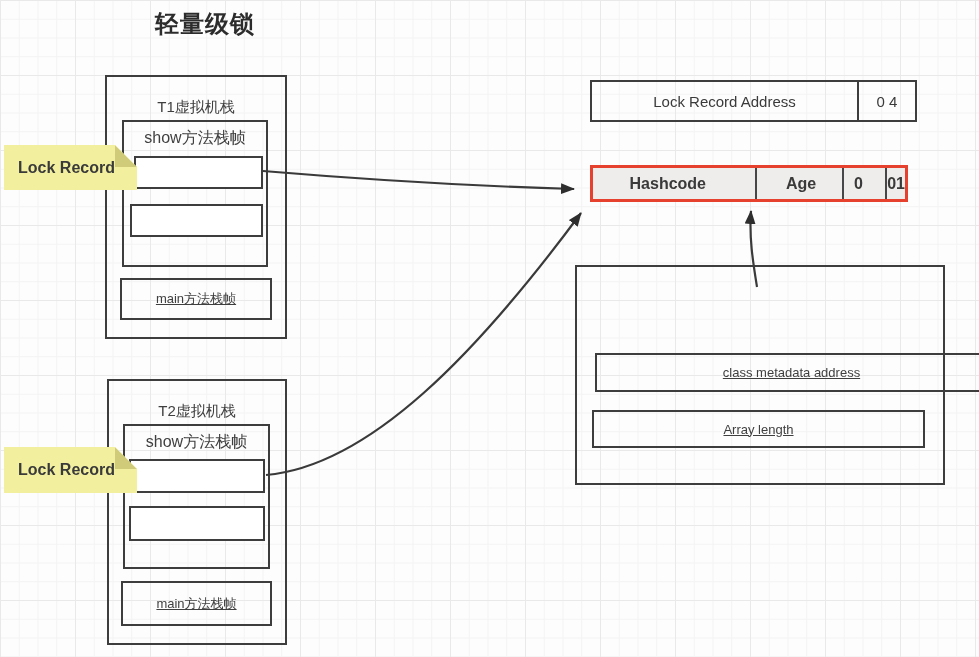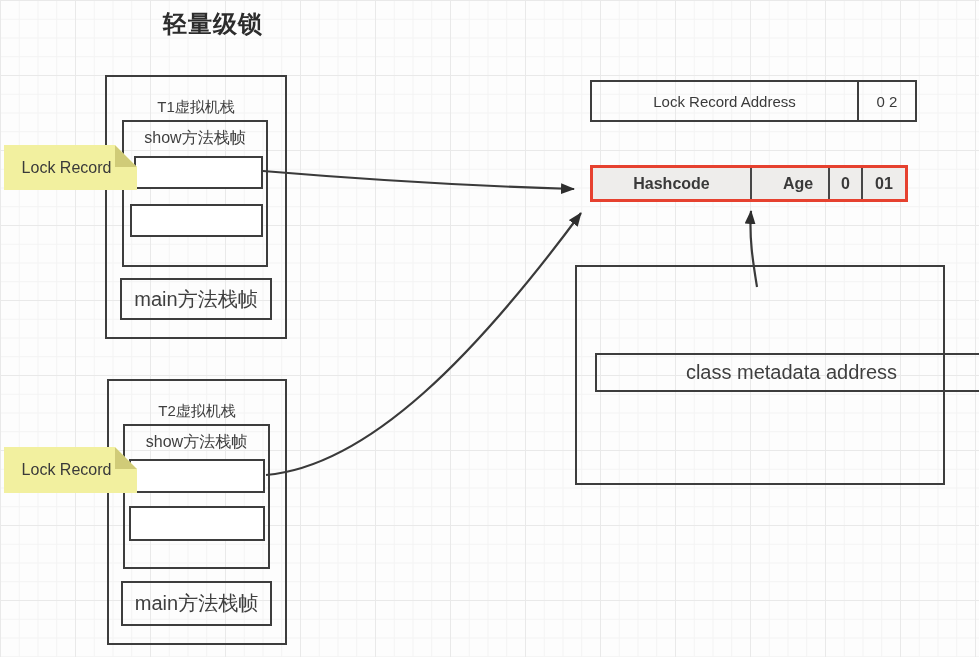--- a/index.html
+++ b/index.html
@@ -13,39 +13,40 @@
       linear-gradient(#e9e9e9 1px, transparent 1px),
       linear-gradient(90deg, #e9e9e9 1px, transparent 1px),
       linear-gradient(#f3f3f3 1px, transparent 1px),
       linear-gradient(90deg, #f3f3f3 1px, transparent 1px);
     background-size:75px 75px, 75px 75px, 18.75px 18.75px, 18.75px 18.75px;
   }
 
   .abs { position:absolute; }
 
   .diagram-title {
-    left:128px; top:8px; width:170px; text-align:center;
+    left:120px; top:8px; width:170px; text-align:center;
     font-size:24px; font-weight:bold; color:#2c2c2c; letter-spacing:1px;
   }
 
   .box { position:absolute; border:2px solid #3d3d3d; background:transparent; }
   .box-white { background:#fff; }
 
   .stack-title { padding-top:21px; text-align:center; font-size:15px; color:#3f3f3f; }
   .frame-title { padding-top:6px; text-align:center; font-size:16px; color:#3f3f3f; }
   .center-label {
     display:flex; align-items:center; justify-content:center;
-    width:100%; height:100%; font-size:20px; color:#3f3f3f;
+    width:100%; height:100%; font-size:13px; color:#3f3f3f;text-decoration:underline;
   }
 
   
   .note {
     position:absolute; background:#f2f09f;
     clip-path: polygon(0 0, calc(100% - 22px) 0, 100% 22px, 100% 100%, 0 100%);
     box-shadow:1px 2px 2px rgba(0,0,0,0.12);
+    font-weight:bold;
   }
   .note-fold {
     position:absolute; top:0; right:0; width:22px; height:22px;
     background:#d0cb78;
     clip-path: polygon(0 0, 100% 100%, 0 100%);
   }
   .note-text {
     position:absolute; left:0; right:8px; top:0; bottom:0;
     display:flex; align-items:center; justify-content:center;
     font-size:16px; color:#3a3a3a;
@@ -55,21 +56,21 @@
   .lra { left:590px; top:80px; width:327px; height:42px; display:flex; }
   .lra-label { flex:1; display:flex; align-items:center; justify-content:center; font-size:15px;text-align:right; }
   .lra-value {
     width:58px; border-left:2px solid #3d3d3d;
     display:flex; align-items:center; justify-content:center; font-size:15px;
   }
 
   
   .mwrow {
     position:absolute; left:590px; top:165px; width:318px; height:37px;
-    border:3px solid #e6412f; display:flex; background:#eeedeb;
+    border:3px solid #e6412f; display:flex; background:#eeedeb;gap:12px;
   }
   .mwcell {
     display:flex; align-items:center; justify-content:center;
     font-size:16px; font-weight:bold; color:#3a3a3a; background:#eeedeb;
   }
   .mwcell + .mwcell { border-left:2px solid #474747; }
   .mw-hash { width:157px; } .mw-age { width:78px;padding-left:16px; } .mw-b1 { width:33px; } .mw-b2 { flex:1; }
 
   .arrow-layer { position:absolute; left:0; top:0; width:979px; height:657px; pointer-events:none; }
 </style>
@@ -107,33 +108,36 @@
   <div class="box" style="left:121px;top:581px;width:151px;height:45px;">
     <div class="center-label">main方法栈帧</div>
   </div>
   <div class="note" style="left:4px;top:447px;width:133px;height:46px;">
     <div class="note-fold"></div>
     <div class="note-text">Lock Record</div>
   </div>
 
   <div class="box lra">
     <div class="lra-label">Lock Record Address</div>
-    <div class="lra-value">0 2</div>
+    <div class="lra-value">0 4</div>
   </div>
 
   <div class="mwrow">
     <div class="mwcell mw-hash">Hashcode</div>
     <div class="mwcell mw-age">Age</div>
     <div class="mwcell mw-b1">0</div>
     <div class="mwcell mw-b2">01</div>
   </div>
 
   <div class="box" style="left:575px;top:265px;width:370px;height:220px;"></div>
   <div class="box" style="left:595px;top:353px;width:393px;height:39px;">
     <div class="center-label">class metadata address</div>
+  </div>
+  <div class="box" style="left:592px;top:410px;width:333px;height:38px;">
+    <div class="center-label">Array length</div>
   </div>
 
   <svg class="arrow-layer" viewBox="0 0 979 657">
     <defs>
       <marker id="ah" markerUnits="userSpaceOnUse" markerWidth="15" markerHeight="12" refX="13" refY="5.5" orient="auto">
         <path d="M0,0 L14,5.5 L0,11 Z" fill="#2e2e2e"></path>
       </marker>
     </defs>
     <path d="M 263 171 C 370 180 470 186 574 189" fill="none" stroke="#3a3a3a" stroke-width="2.2" marker-end="url(#ah)"></path>
     <path d="M 266 475 C 370 466 478 352 581 213" fill="none" stroke="#3a3a3a" stroke-width="2.2" marker-end="url(#ah)"></path>

